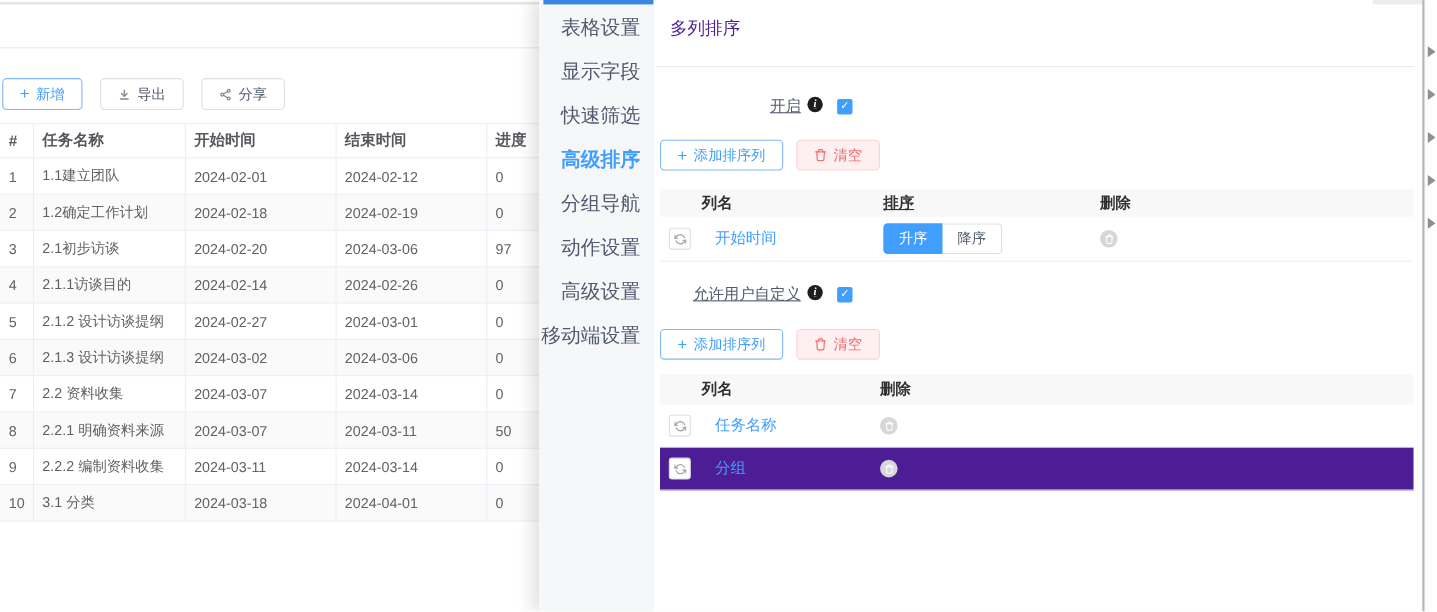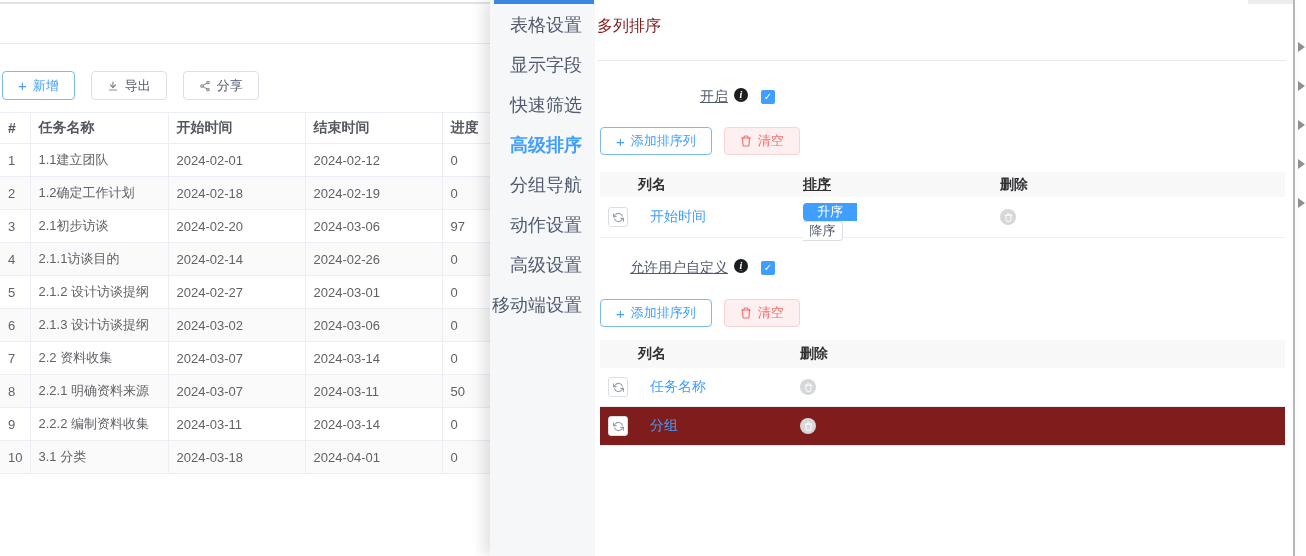--- a/index.html
+++ b/index.html
@@ -31,21 +31,21 @@
   
   .drawer { position:absolute; top:0; left:490px; width:804px; height:556px; background:#fff;
             box-shadow:-6px 0 14px rgba(0,0,0,0.12); display:flex; }
   .drawer-side { position:relative; width:105px; background:#f6f7f9; padding-top:5px; flex:none; }
   .active-bar { position:absolute; top:0; left:4px; width:100px; height:4px; background:#3a86e0; }
   .side-item { height:40px; line-height:40px; text-align:right; padding-right:13px;
                font-size:18px; color:#515a6e; cursor:pointer; }
   .side-item.active { color:var(--accent,#409eff);font-weight:bold; }
 
   .drawer-main { position:relative; flex:1; background:#fff; }
-  .d-title { position:absolute; top:16px; left:2px; font-size:16px; color:#7f1d1d; }
+  .d-title { position:absolute; top:16px; left:14px; font-size:16px; color:#4c1d95; }
   .d-divider { position:absolute; top:60px; left:2px; right:8px; height:1px; background:#e8eaec; }
 
   .form-row { position:absolute; left:0; display:flex; align-items:center; height:20px; }
   .form-label { width:153px; display:flex; justify-content:flex-end; align-items:flex-start;
                 gap:6px; font-size:14px; color:#515a6e;text-decoration:underline; }
   .info-icon { width:14px; height:14px; border-radius:50%; background:#1b1d1f; color:#fff;
                font:italic bold 10px/14px "Liberation Serif", serif; text-align:center; flex:none; }
   .checkbox { width:14px; height:14px; margin-left:13px; border-radius:2px;
               background:var(--accent,#409eff); color:#fff; font-size:10px; line-height:14px;
               text-align:center; cursor:pointer; flex:none; }
@@ -58,30 +58,30 @@
   .dt-head { display:flex; align-items:center; background:#f8f8f9; font-weight:bold; color:#303133; }
   .c1 { width:195px; padding-left:38px; flex:none; }
   .c2 { width:200px; padding-left:8px; flex:none;text-decoration:underline; }
   .c2w { flex:1; padding-left:5px; }
   .c3 { flex:1; padding-left:5px; }
   .dt-row { display:flex; align-items:center; border-bottom:1px solid #ebeef5; }
   .rc1 { width:195px; padding-left:8px; display:flex; align-items:center; flex:none; }
   .rc2 { width:200px; padding-left:8px; flex:none; }
   .rc2w { flex:1; padding-left:5px; }
   .rc3 { flex:1; padding-left:5px; }
-  .striped { background:#7f1d1d; }
+  .striped { background:#4c1d95; }
 
   .swap-btn { width:20px; height:20px; border:1px solid #dcdee2; border-radius:3px; background:#fff;
               display:flex; align-items:center; justify-content:center; cursor:pointer; flex:none; }
   .col-link { margin-left:22px; color:var(--accent,#409eff); font-size:14px; cursor:pointer; }
 
-  .toggle { display:inline-flex; height:28px; font-size:13px;flex-direction:column; }
+  .toggle { display:inline-flex; height:28px; font-size:13px; }
   .tg-on { width:54px; background:var(--accent,#409eff); color:#fff; border-radius:4px 0 0 4px;
            display:flex; align-items:center; justify-content:center; cursor:pointer; }
-  .tg-off { width:40px; background:#fff; color:#515a6e; border:1px solid #dcdee2; border-left:none;
+  .tg-off { width:54px; background:#fff; color:#515a6e; border:1px solid #dcdee2; border-left:none;
             border-radius:0 4px 4px 0; display:flex; align-items:center; justify-content:center;
             cursor:pointer; }
 
   .trash-circle { width:16px; height:16px; border-radius:50%; background:#d5d7d9;
                   display:flex; align-items:center; justify-content:center; cursor:pointer; }
 
   
   .top-gray-right { position:absolute; top:0; left:1248px; width:45px; height:4px; background:#ececec; }
   .right-line { position:absolute; top:0; left:1293px; width:2px; height:556px; background:#b4b8bc; }
   .expand-arrow { position:absolute; left:1298px; width:0; height:0;

